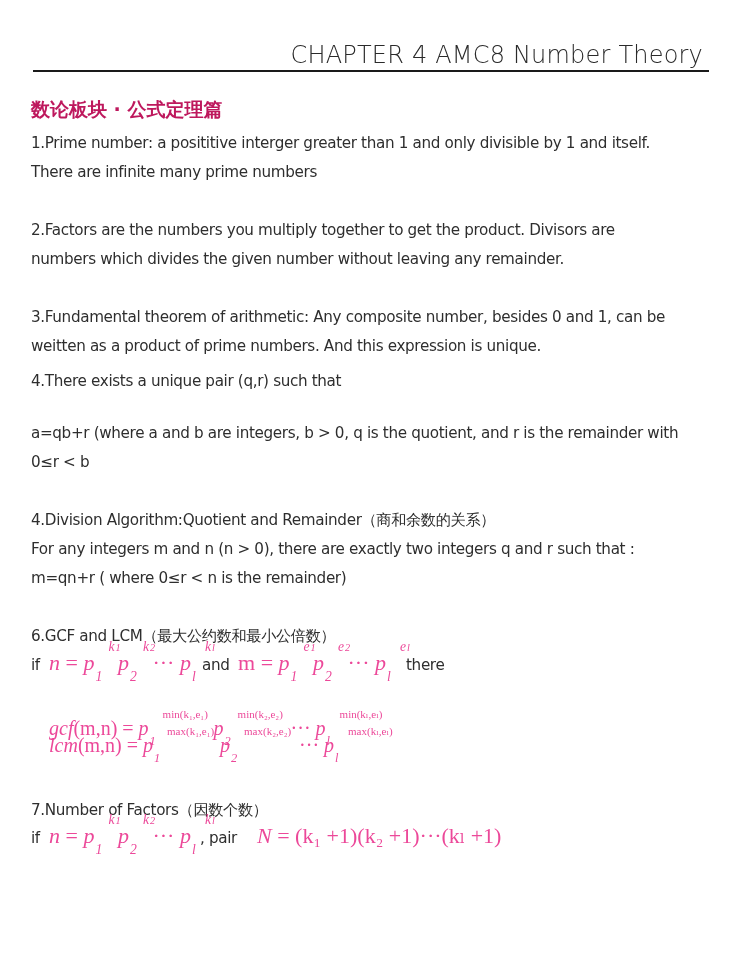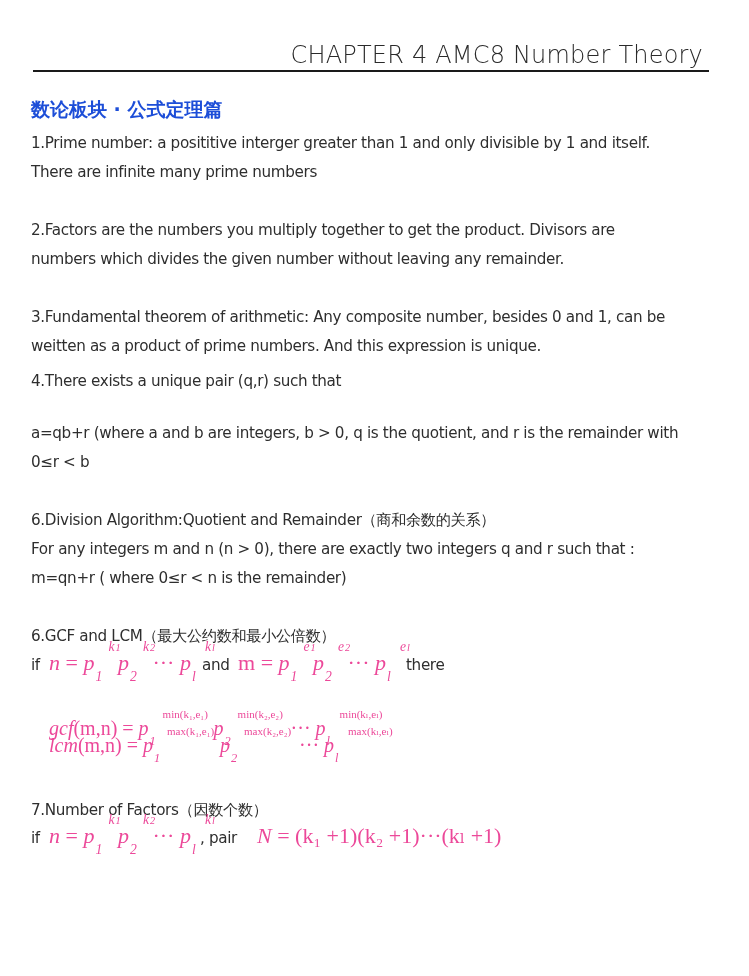--- a/index.html
+++ b/index.html
@@ -12,21 +12,21 @@
       position: absolute; right: 46px; top: 41px;
       font-family: "DejaVu Sans", sans-serif;
       font-size: 24px; font-weight: 300; color: #2a2a2a; letter-spacing: 0.2px;
       white-space: nowrap;
     }
     .chapter-rule {
       position: absolute; left: 33px; top: 70px; width: 676px; height: 2px; background: #1a1a1a;
     }
     .section-title {
       position: absolute; left: 31px; top: 97px;
-      font-family: "DejaVu Sans", sans-serif; font-size: 19px; font-weight: bold; color: #1d4ed8;
+      font-family: "DejaVu Sans", sans-serif; font-size: 19px; font-weight: bold; color: #be185d;
       white-space: nowrap;
     }
     .line {
       position: absolute; left: 31px;
       font-size: 15.2px; color: #2e2e2e; white-space: nowrap; letter-spacing: -0.35px;
       line-height: 20px;
     }
     .math {
       position: absolute; white-space: nowrap;
       font-family: "Liberation Serif", "DejaVu Serif", serif; font-style: italic; color: #ec4899;
@@ -61,21 +61,21 @@
 <div class="line" style="top:220px">2.Factors are the numbers you multiply together to get the product. Divisors are</div>
 <div class="line" style="top:249px">numbers which divides the given number without leaving any remainder.</div>
 
 <div class="line" style="top:307px">3.Fundamental theorem of arithmetic: Any composite number, besides 0 and 1, can be</div>
 <div class="line" style="top:336px">weitten as a product of prime numbers. And this expression is unique.</div>
 
 <div class="line" style="top:371px">4.There exists a unique pair (q,r) such that</div>
 <div class="line" style="top:423px">a=qb+r (where a and b are integers, b &gt; 0, q is the quotient, and r is the remainder with</div>
 <div class="line" style="top:452px">0≤r &lt; b</div>
 
-<div class="line" style="top:510px">6.Division Algorithm:Quotient and Remainder（商和余数的关系）</div>
+<div class="line" style="top:510px">4.Division Algorithm:Quotient and Remainder（商和余数的关系）</div>
 <div class="line" style="top:539px">For any integers m and n (n &gt; 0), there are exactly two integers q and r such that :</div>
 <div class="line" style="top:568px">m=qn+r ( where 0≤r &lt; n is the remainder)</div>
 
 <div class="line" style="top:626px">6.GCF and LCM（最大公约数和最小公倍数）</div>
 
 <span class="sans-inline" style="left:31px; top:656px">if</span>
 <div class="math" style="left:49px; top:652px; font-size:22px">
   <span>n</span> <span class="up">=</span>
   <span class="stack"><span>p</span><sup><span>k</span><sub style="position:static;font-size:75%">1</sub></sup><sub>1</sub></span><span class="pad" style="width:18px"></span>
   <span class="stack"><span>p</span><sup><span>k</span><sub style="position:static;font-size:75%">2</sub></sup><sub>2</sub></span><span class="pad" style="width:18px"></span>

